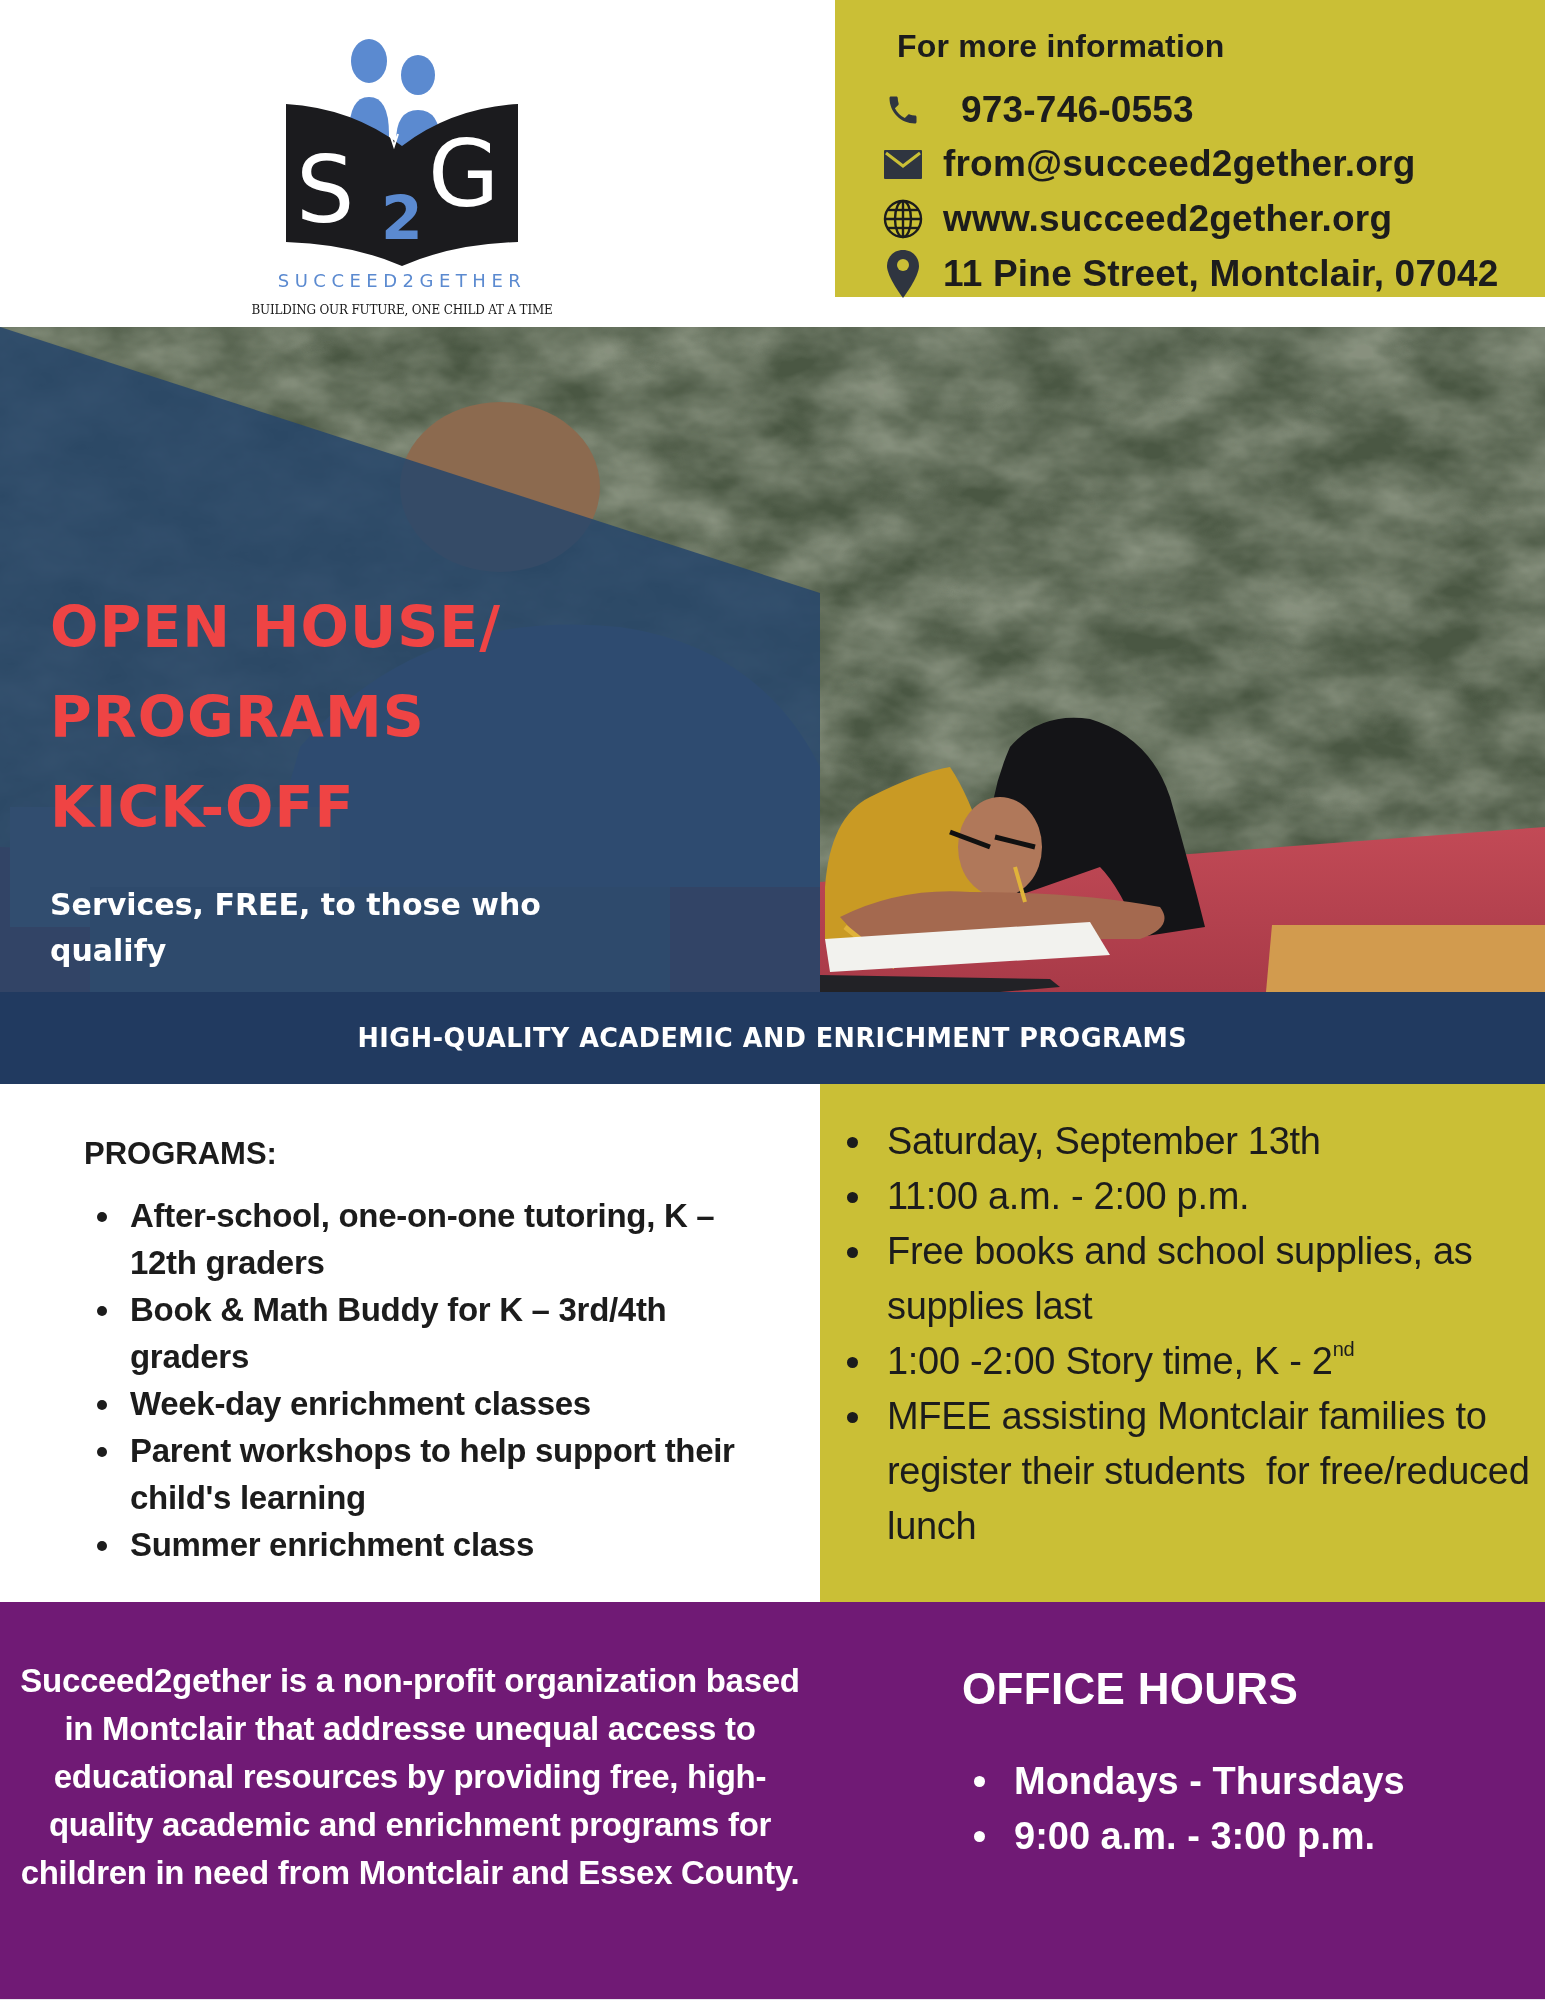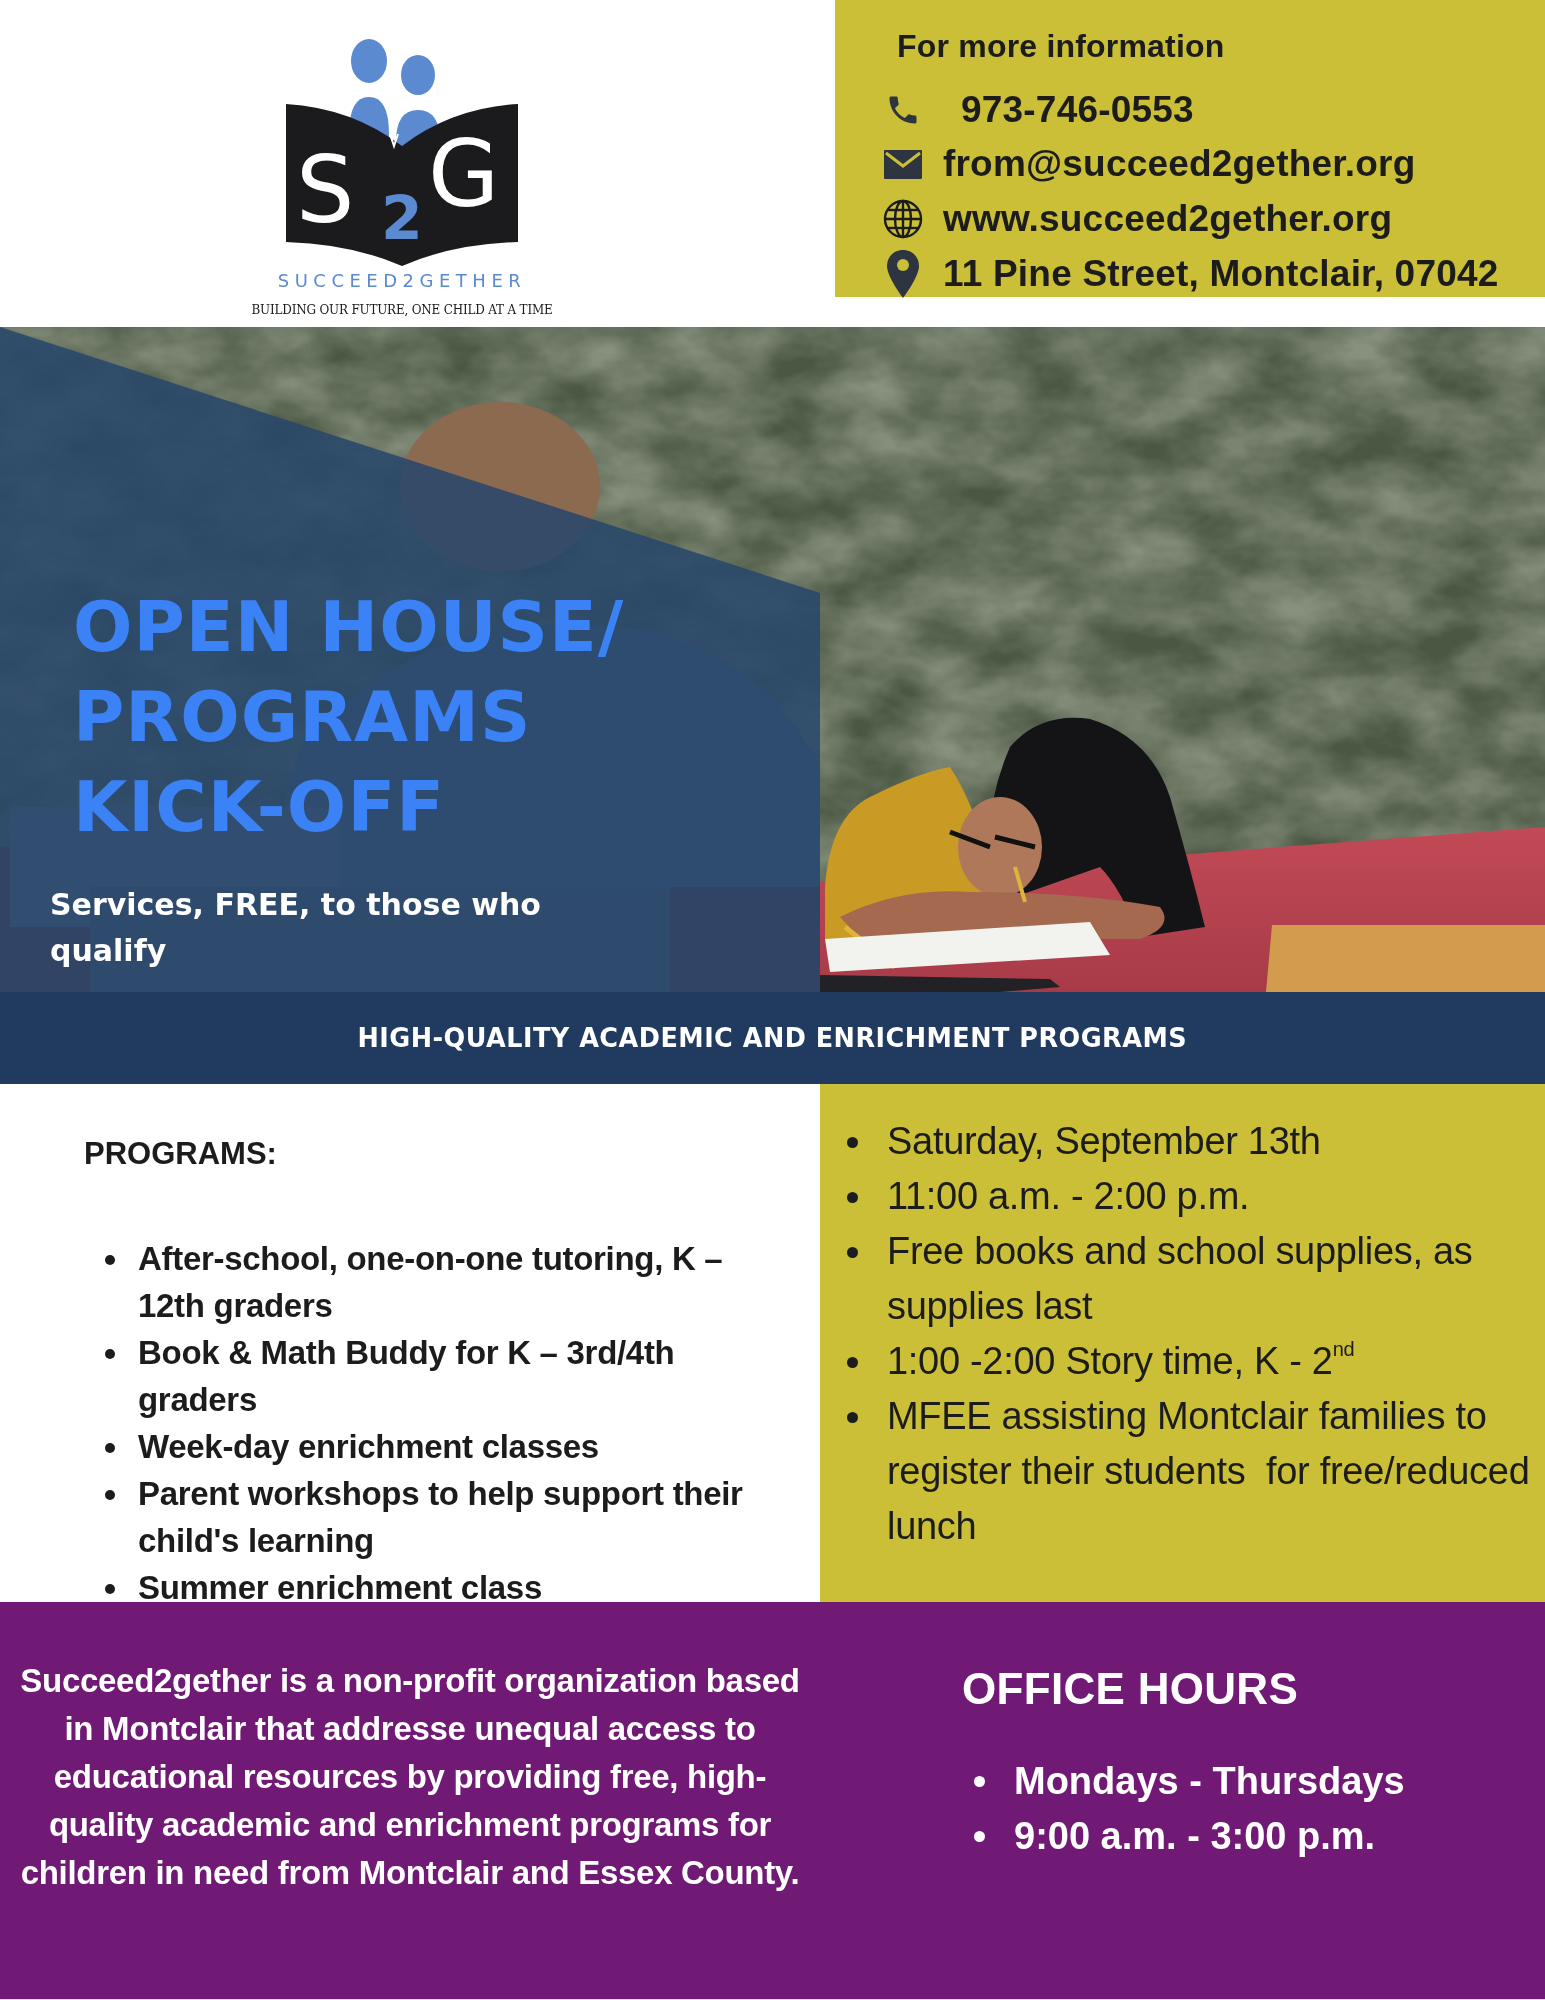--- a/index.html
+++ b/index.html
@@ -33,23 +33,23 @@
     .contact-row .icon svg { display: block; }
     .contact-row .text { font-size: 37px; font-weight: bold; color: #1c1c1c; letter-spacing: 0.2px; white-space: nowrap; }
 
     
     .hero { position: absolute; left: 0; top: 327px; width: 1545px; height: 665px; overflow: hidden; }
     .hero-photo { position: absolute; inset: 0; }
     .hero-photo svg { width: 100%; height: 100%; display: block; }
     .hero-overlay { position: absolute; inset: 0; }
     .hero-overlay svg { width: 100%; height: 100%; display: block; }
     .hero-title {
-      position: absolute; left: 50px; top: 255px; color: #3b82f6;
-      font-family: "DejaVu Sans", sans-serif; font-weight: bold; font-size: 70px;
-      line-height: 90px; letter-spacing: 1px; text-transform: uppercase; margin-left: 23px;
+      position: absolute; left: 50px; top: 255px; color: #ef4444;
+      font-family: "DejaVu Sans", sans-serif; font-weight: bold; font-size: 57px;
+      line-height: 90px; letter-spacing: 1px; text-transform: uppercase;
     }
     .hero-title div { white-space: nowrap; }
     .hero-subtitle {
       position: absolute; left: 50px; top: 555px; width: 560px; color: #ffffff;
       font-family: "DejaVu Sans", sans-serif; font-weight: bold; font-size: 30px; line-height: 46px;
     }
 
     
     .banner {
       position: absolute; left: 0; top: 992px; width: 1545px; height: 92px; background: #213A60;
@@ -58,21 +58,21 @@
     .banner-text {
       color: #ffffff; font-family: "DejaVu Sans", sans-serif; font-weight: bold; font-size: 26px;
       letter-spacing: 0.5px; transform: scaleX(0.98);
     }
 
     
     .programs { position: absolute; left: 0; top: 1084px; width: 820px; height: 518px; background: #ffffff; }
     .programs-heading {
       position: absolute; left: 84px; top: 52px; font-size: 31px; font-weight: bold; color: #1c1c1c;
     }
-    .programs-list { position: absolute; left: 138px; top: 108px; width: 640px; list-style: none; margin-top: 43px; }
+    .programs-list { position: absolute; left: 130px; top: 108px; width: 640px; list-style: none; }
     .programs-list li {
       position: relative; font-size: 33px; font-weight: bold; color: #1c1c1c; line-height: 47px;
       letter-spacing: -0.3px;
     }
     .programs-list li::before {
       content: ""; position: absolute; left: -33px; top: 20px; width: 10px; height: 10px;
       border-radius: 50%; background: #1c1c1c;
     }
 
     .event { position: absolute; left: 820px; top: 1084px; width: 725px; height: 518px; background: #CABF36; }

